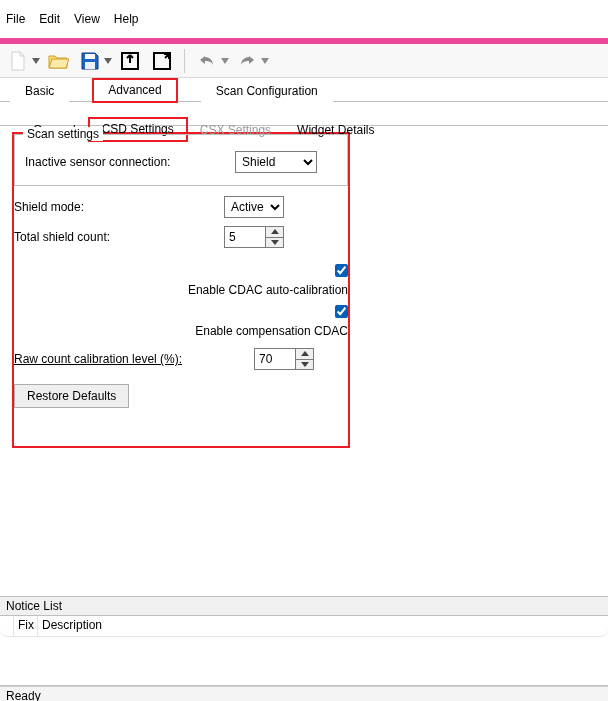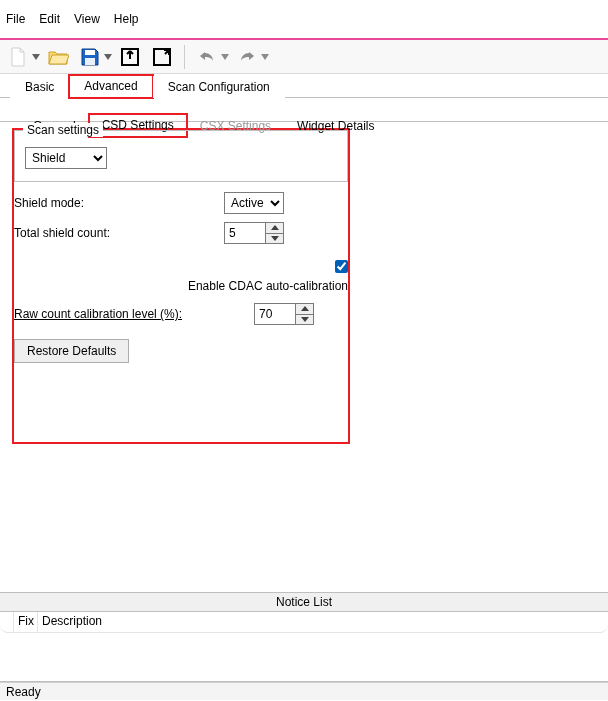--- a/index.html
+++ b/index.html
@@ -9,21 +9,21 @@
     font-family: "Segoe UI", Tahoma, sans-serif;
     font-size: 12px;
     color: #000;
     background: #fff;
     overflow: hidden;
   }
   .menubar {
     display: flex;
     gap: 14px;
     padding: 19px 6px;
-    border-bottom: 2px solid #ec4899;
+    border-bottom: 6px solid #ec4899;
     height: 20px;
     align-items: center;
   }
   .menubar span { cursor: default; }
   .toolbar {
     display: flex;
     align-items: center;
     gap: 4px;
     height: 34px;
     padding: 0 4px;
@@ -39,20 +39,21 @@
   .toolbar .drop { width: 8px; height:28px; display:flex; align-items:center; justify-content:center; margin-left:-4px;}
   .toolbar .drop svg { width:8px; height:6px; }
   .toolbar .sep { width:1px; height:24px; background:#ccc; margin:0 4px; }
   .primary-tabs {
     display:flex;
     border-bottom: 1px solid #bfbfbf;
     padding-top:4px;
     padding-left: 10px;
     height: 24px;
     align-items: flex-end;
+    gap: 24px;
   }
   .primary-tabs .tab {
     padding: 3px 14px 4px;
     border: 1px solid transparent;
     border-bottom: none;
     cursor: default;
     position: relative;
     top: 1px;
     background:#fff;
   }
@@ -176,21 +177,20 @@
     padding: 4px 12px;
     margin-top: 14px;
     cursor:default;
   }
   .notice-header {
     background:#f0f0f0;
     border-top:1px solid #bfbfbf;
     border-bottom:1px solid #bfbfbf;
     padding: 2px 6px;
     font-size:12px;
-    text-align:center;
   }
   .notice-body {
     height: 70px;
     border-bottom:1px solid #bfbfbf;
   }
   .notice-cols {
     display:flex;
     border-bottom:1px solid #e4e4e4;
     border-radius:8px;
   }
@@ -304,20 +304,21 @@
   <div class="tab disabled">CSX Settings</div>
   <div class="tab">Widget Details</div>
 </div>
 
 <div class="panel-wrap">
   <div class="red-frame">
 
     <div class="groupbox">
       <span class="groupbox-title">Scan settings</span>
       <div class="row">
+        <div class="label-col">Inactive sensor connection:</div>
         <select class="win sel-80">
           <option>Shield</option>
         </select>
       </div>
     </div>
 
     <div class="row">
       <div class="label-col">Shield mode:</div>
       <select class="win sel-60">
         <option>Active</option>
@@ -341,20 +342,24 @@
             </div>
         </div>
       </div>
     </div>
 
     <div class="chk-row" style="margin-top:16px;">
       <input type="checkbox" checked="" style="">
       <span>Enable CDAC auto-calibration</span>
     </div>
 
+    <div class="chk-row">
+      <input type="checkbox" checked="" style="">
+      <span>Enable compensation CDAC</span>
+    </div>
 
     <div class="row" style="margin-top:10px;">
       <div class="label-col" style="width:240px;text-decoration:underline;">Raw count calibration level (%):</div>
       <div class="spinner">
         <input value="70" style="">
         <div class="btns">
           <div>
               <svg viewBox="0 0 8 5">
                 <path d="M4 0l4 5H0z" fill="#404040"></path>
               </svg>

